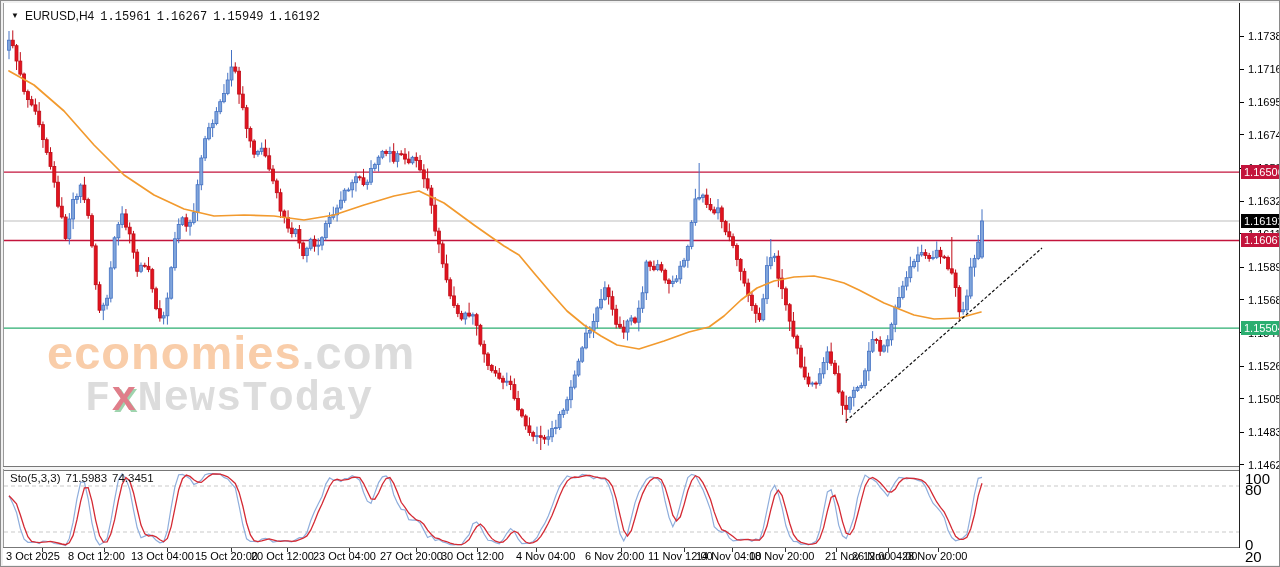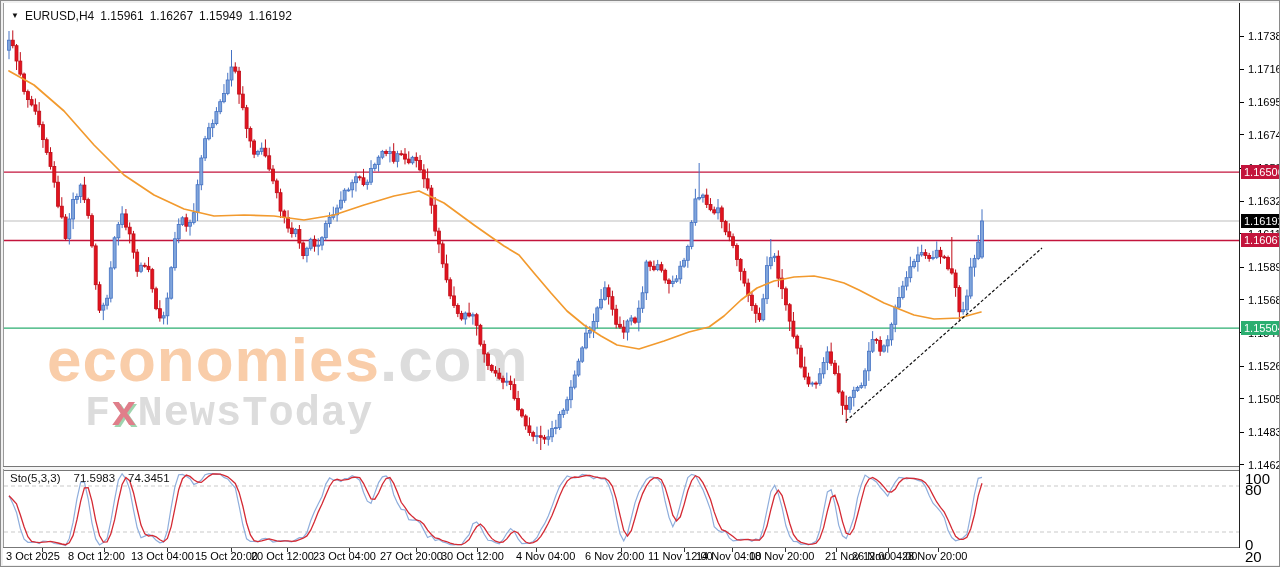--- a/index.html
+++ b/index.html
@@ -4,25 +4,25 @@
 <style>
   html,body{margin:0;padding:0;background:#e8e8e8;font-family:"Liberation Sans",sans-serif;}
   #window{position:relative;width:1280px;height:567px;background:#f0f0f0;box-sizing:border-box;border:1px solid #8a8a8a;overflow:hidden;}
   #chart-root{position:absolute;left:2px;top:2px;width:1276px;height:562px;background:#ffffff;}
   #main-svg{position:absolute;left:0;top:0;width:1236px;height:463px;border-left:1px solid #9a9a9a;}
   #pane-sep{position:absolute;left:0;top:463px;width:1236px;height:3px;background:#f4f4f4;border-top:1px solid #777;border-bottom:1px solid #777;}
   #sto-svg{position:absolute;left:0;top:466px;width:1236px;height:78px;border-left:1px solid #9a9a9a;}
   #sto-bottom{position:absolute;left:0;top:544px;width:1236px;height:1px;background:#777;}
   #header{position:absolute;left:8px;top:6px;font-size:12px;color:#111;white-space:nowrap;}
   #header .tri{font-size:8px;vertical-align:2px;margin-right:6px;cursor:pointer;}
-  #header span.v{margin-left:6px;}
+  #header span.v{margin-left:6px;font-family:Liberation Mono, monospace;}
   #sto-label{position:absolute;left:7px;top:469px;font-size:11.5px;color:#111;white-space:nowrap;}
-  #sto-label span{margin-right:13px;}
+  #sto-label span{margin-right:5px;}
   #watermark{position:absolute;left:44px;top:326px;line-height:1;user-select:none;pointer-events:none;}
-  #wm1{font-size:62px;font-weight:bold;letter-spacing:1px;text-align:center;}
+  #wm1{font-size:47px;font-weight:bold;letter-spacing:1px;text-align:center;}
   #wm2{font-size:42px;font-weight:bold;margin-top:2px;margin-left:38px;letter-spacing:1px;font-family:Liberation Mono, monospace;}
   #price-axis{position:absolute;left:1236px;top:0;width:40px;height:545px;background:#fff;border-left:1px solid #222;}
   .ptick{position:absolute;left:8px;font-size:11px;color:#000;white-space:nowrap;}
   .ptickmark{position:absolute;left:0;width:4px;height:1px;background:#000;}
   .ptag{position:absolute;left:1px;width:39px;height:14px;font-size:11px;color:#fff;line-height:14px;padding-left:3px;box-sizing:border-box;white-space:nowrap;}
   .stick{position:absolute;left:5px;font-size:15px;color:#000;}
   #time-axis{position:absolute;left:0;top:545px;width:1236px;height:17px;background:#fff;}
   .tlabel{position:absolute;top:2px;font-size:11px;color:#000;white-space:nowrap;}
   .ttick{position:absolute;top:0;width:1px;height:4px;background:#333;}
 </style>

